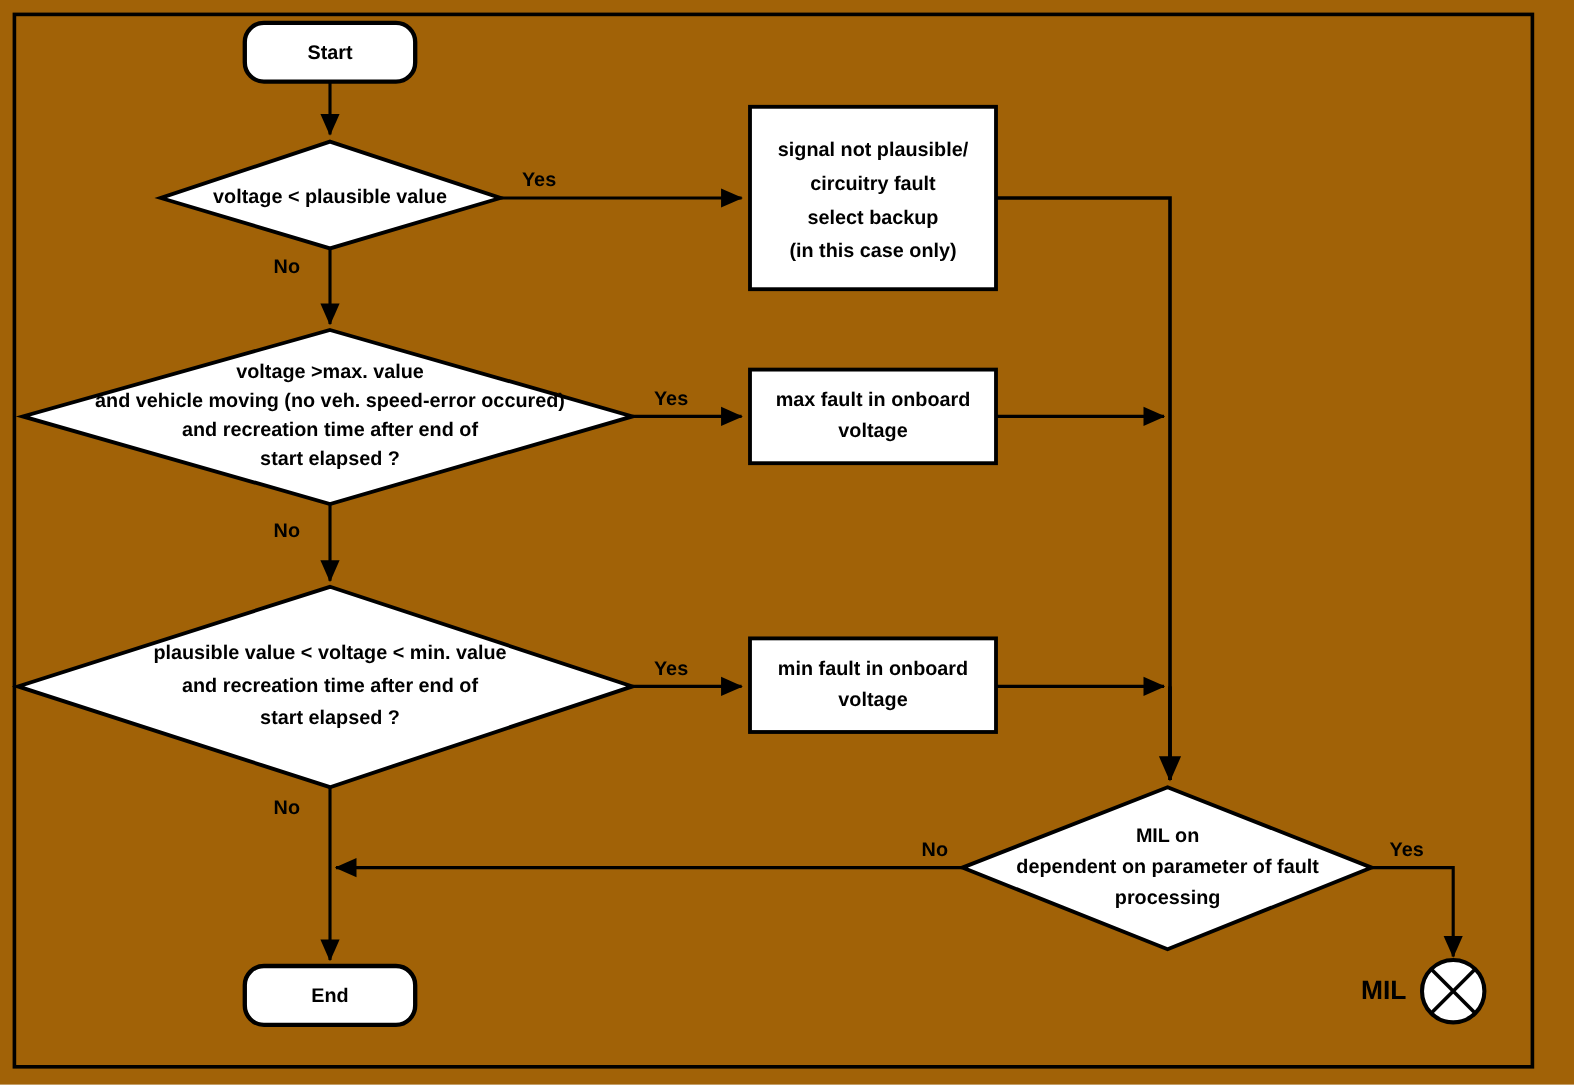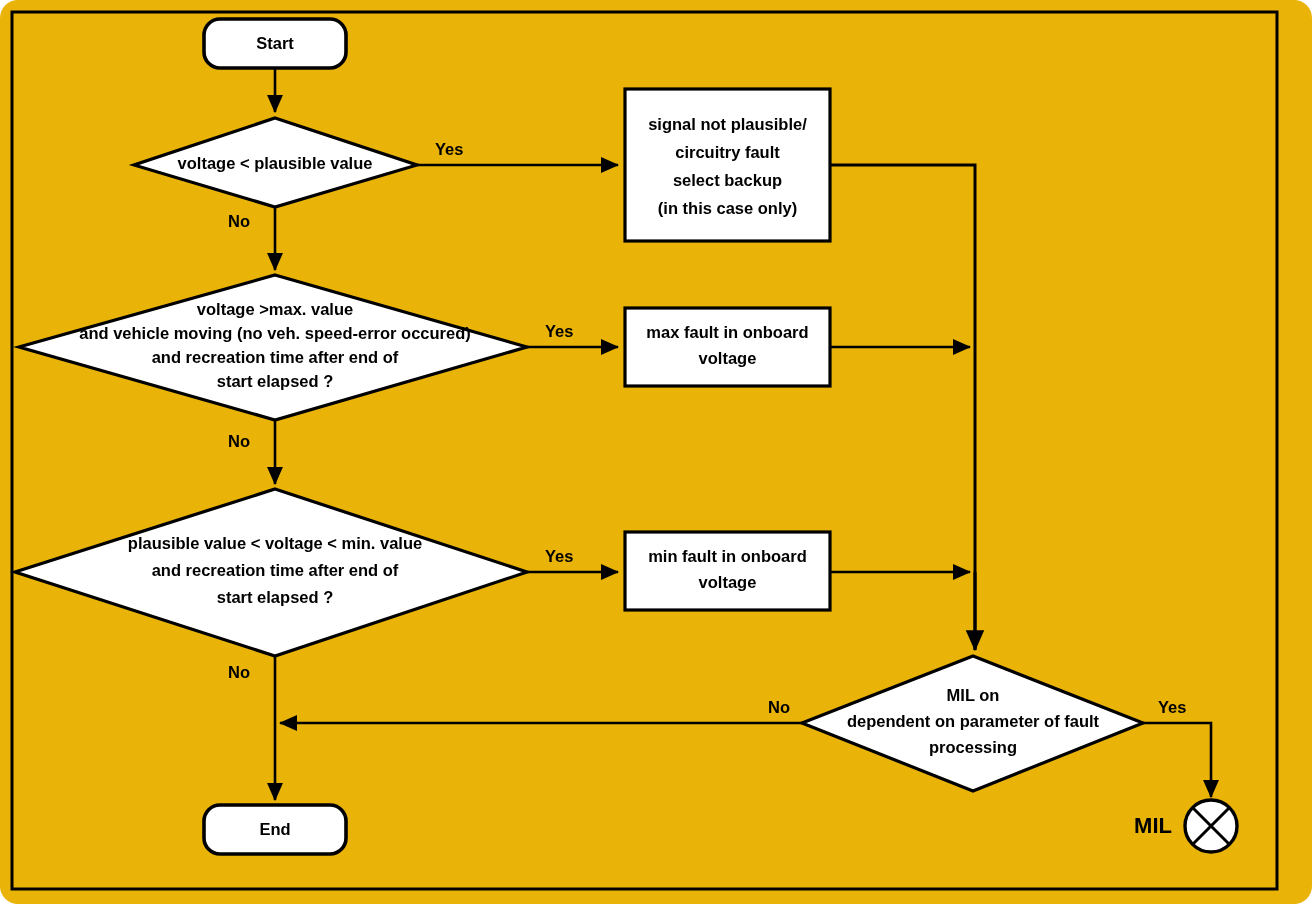--- a/index.html
+++ b/index.html
@@ -4,24 +4,23 @@
 <style>
   html, body {
     margin: 0;
     padding: 0;
     background: #ffffff;
   }
   #page {
     position: relative;
     width: 1312px;
     height: 904px;
-    background: #eab308;
+    background: #a16207;
     font-family: "Liberation Sans", sans-serif;
     overflow: hidden;
-    border-radius: 18px;
   }
   svg#flow {
     position: absolute;
     left: 0;
     top: 0;
     width: 1312px;
     height: 904px;
     display: block;
   }
   .shape-stroke {

